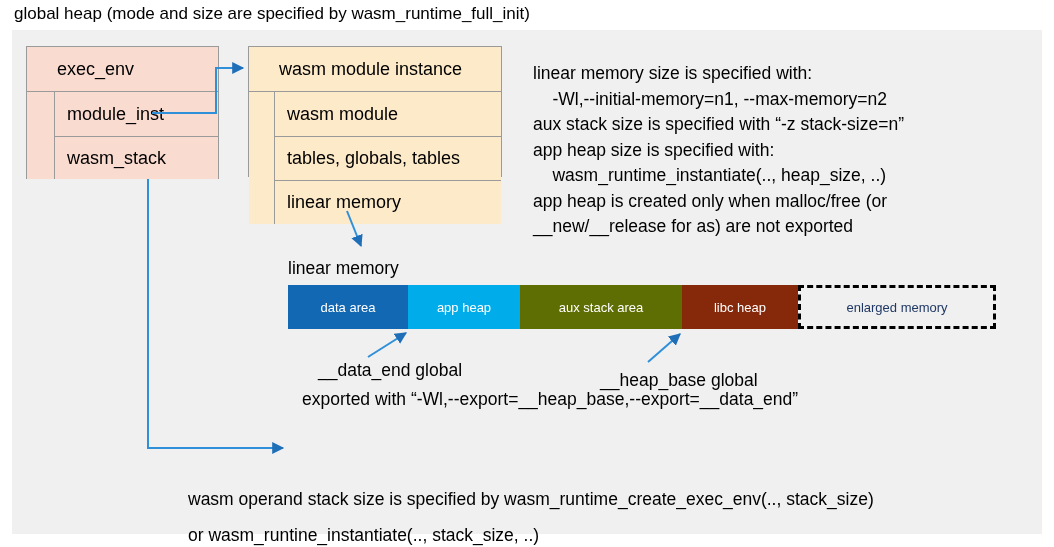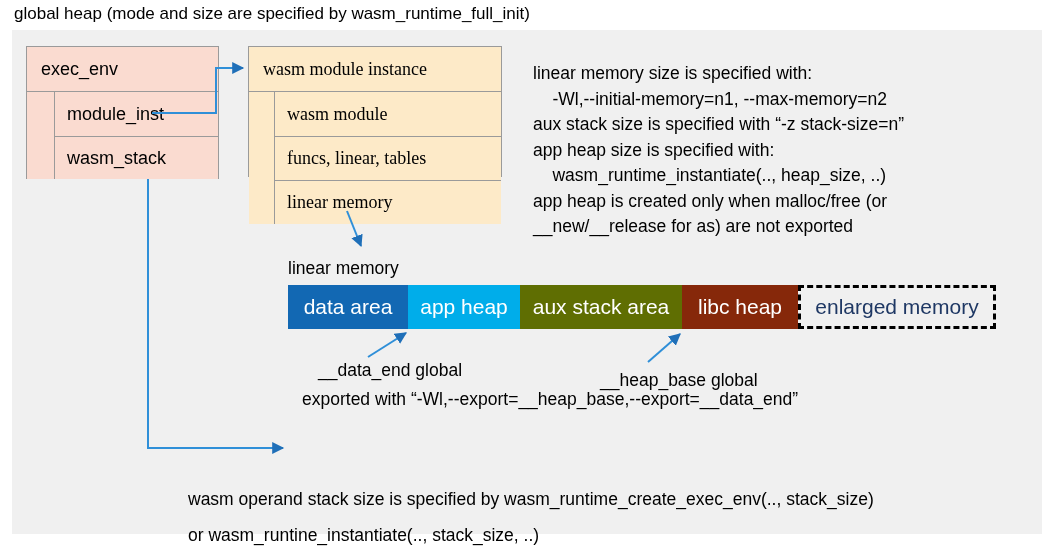--- a/index.html
+++ b/index.html
@@ -48,21 +48,21 @@
   .struct {
     position: absolute;
     border: 1px solid #9a9a9a;
     box-sizing: border-box;
   }
   .struct .hdr {
     box-sizing: border-box;
     border-bottom: 1px solid #9a9a9a;
     display: flex;
     align-items: center;
-    padding-left: 14px;
+    padding-left: 30px;
     font-size: 18px;
     white-space: nowrap;
   }
   .struct .body {
     display: flex;
   }
   .struct .gutter {
     box-sizing: border-box;
     border-right: 1px solid #9a9a9a;
   }
@@ -108,21 +108,21 @@
     left: 288px;
     top: 285px;
     height: 44px;
     display: flex;
   }
   .seg {
     display: flex;
     align-items: center;
     justify-content: center;
     color: #ffffff;
-    font-size: 21px;
+    font-size: 13px;
     white-space: nowrap;
     box-sizing: border-box;
   }
   .seg.dashed {
     background: #f0f0f0;
     color: #1f3864;
     border: 3px dashed #000000;
   }
 
   
@@ -168,27 +168,27 @@
     <div class="hdr" style="height:45px;">exec_env</div>
     <div class="body" style="height:87px;">
       <div class="gutter" style="width:28px;"></div>
       <div class="rows">
         <div class="row" style="height:44px;">module_inst</div>
         <div class="row" style="height:43px;">wasm_stack</div>
       </div>
     </div>
   </div>
 
-  <div class="struct cream" style="left:248px; top:46px; width:254px; height:131px;font-family:Liberation Serif, serif;">
+  <div class="struct cream" style="left:248px; top:46px; width:254px; height:131px;">
     <div class="hdr" style="height:45px;">wasm module instance</div>
     <div class="body" style="height:132px;">
       <div class="gutter" style="width:26px;"></div>
       <div class="rows">
         <div class="row" style="height:44px;">wasm module</div>
-        <div class="row" style="height:44px;">funcs, linear, tables</div>
+        <div class="row" style="height:44px;">tables, globals, tables</div>
         <div class="row" style="height:44px;">linear memory</div>
       </div>
     </div>
   </div>
 
   <div class="notes">linear memory size is specified with:
     -Wl,--initial-memory=n1, --max-memory=n2
 aux stack size is specified with “-z stack-size=n”
 app heap size is specified with:
     wasm_runtime_instantiate(.., heap_size, ..)

